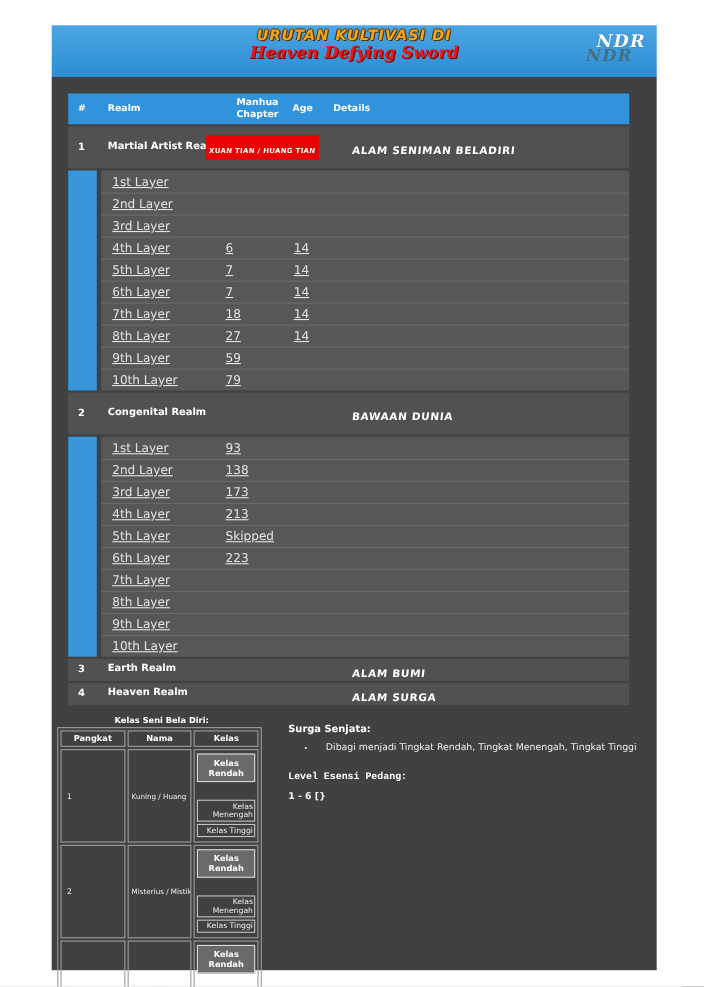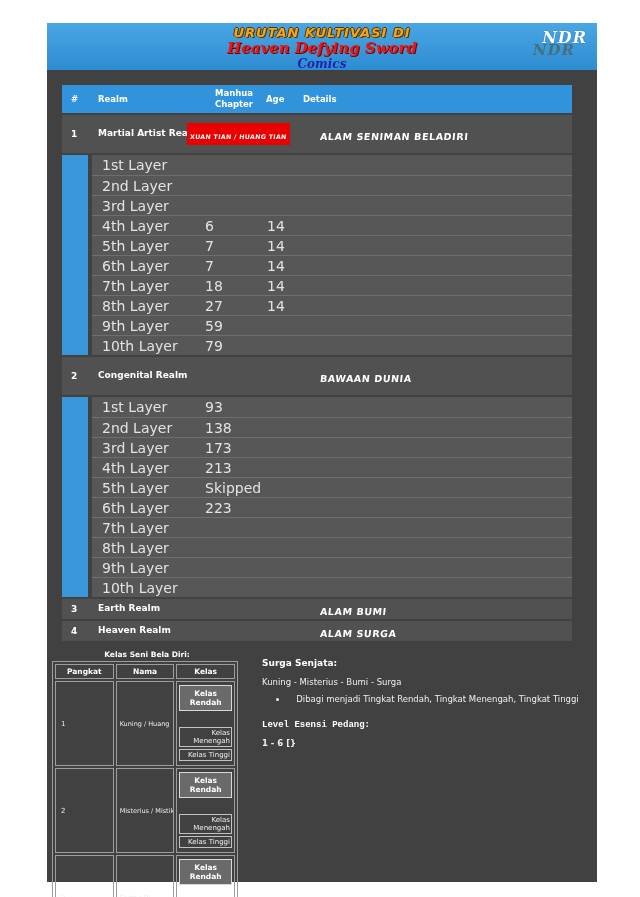--- a/index.html
+++ b/index.html
@@ -64,21 +64,21 @@
     position: absolute; left: 125px; bottom: 8px; background: #e90000; color: #fff;
     padding: 1px 3px 2px; white-space: nowrap;
   }
   .badge .comic { font-size: 6.3px; letter-spacing: 0.3px; }
 
   .layers { position: relative; padding-left: 30px; margin-top: 2px; }
   .layers-bar { position: absolute; left: 0; top: 0; bottom: 0; width: 26px; background: #3996db; }
   .layer-row {
     display: grid; grid-template-columns: 111px 62px 38px 1fr; height: 20px;
     align-items: center; background: #575757; border-top: 1px solid #6e6e6e;
-    font-size: 14px; color: #e3e3e3;
+    font-size: 11px; color: #e3e3e3; text-decoration: underline;
   }
   .layer-row:nth-child(2) { border-top: none; }
   .layer-label { padding-left: 10px; }
   .layer-chapter, .layer-age { padding-left: 2px; }
 
   
   .bottom { display: flex; margin: 9px 10px 0 5px; }
   .classes-wrap { width: 190px; flex: none; }
   .classes-title { text-align: center; font-weight: bold; font-size: 7.5px; color: #fff; margin-bottom: 2px; }
   table.classes { border-collapse: separate; border-spacing: 2px; border: 1px solid #9d9d9d; width: 186px; color: #eee; table-layout: fixed; }
@@ -105,21 +105,20 @@
   .notes-line.essence { margin-top: 8px; font-weight: bold; }
 </style>
 </head>
 <body>
 
 <div class="page">
 
   <div class="band">
     <div class="t1">URUTAN KULTIVASI DI</div>
     <div class="t2">Heaven Defying Sword</div>
-    <div class="t3">Comics</div>
     <div class="ndr">
       <span class="ndr-back">NDR</span>
       <span class="ndr-front">NDR</span>
     </div>
   </div>
 
   <div class="main">
 
     <div class="realm-table">
       <div class="thead">
@@ -319,21 +318,20 @@
                   <div class="k-mid">Kelas Menengah</div>
                   <div class="k-high">Kelas Tinggi</div>
                 </td>
               </tr>
             </tbody>
         </table>
       </div>
 
       <div class="notes">
         <div class="notes-h">Surga Senjata:</div>
-        <div class="notes-line">Kuning - Misterius - Bumi - Surga</div>
         <ul>
           <li>Dibagi menjadi Tingkat Rendah, Tingkat Menengah, Tingkat Tinggi</li>
         </ul>
         <div class="notes-h second">Level Esensi Pedang:</div>
         <div class="notes-line essence">1 - 6 [}</div>
       </div>
 
     </div>
   </div>
 </div>

